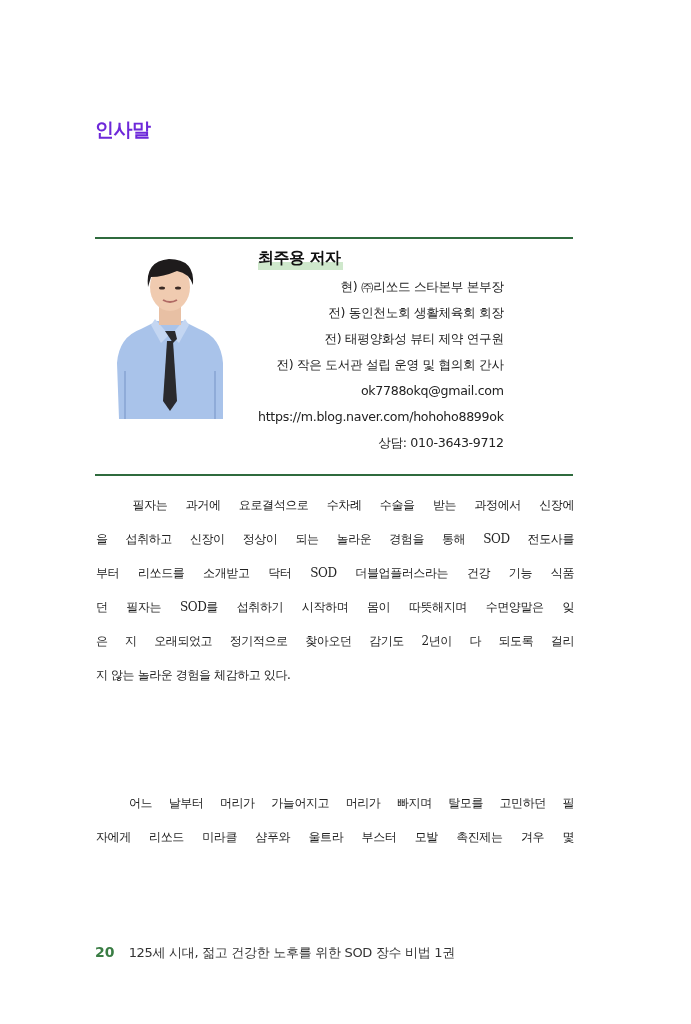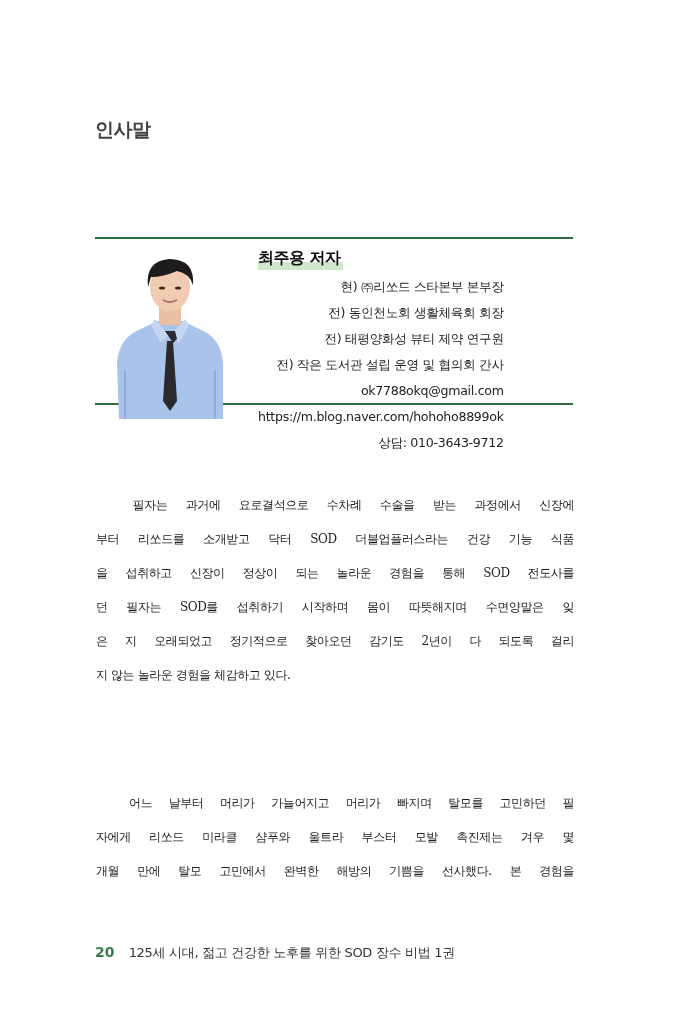--- a/index.html
+++ b/index.html
@@ -2,26 +2,26 @@
 <html><head>
   <meta charset="utf-8">
   <style>
     * { margin: 0; padding: 0; box-sizing: border-box; }
     html, body { width: 691px; height: 1024px; background: #ffffff; overflow: hidden; }
     body { position: relative; font-family: "DejaVu Sans", sans-serif; color: #231f20; }
 
     .section-title {
       position: absolute; left: 95px; top: 117px;
       font-family: "DejaVu Sans", sans-serif;
-      font-weight: bold; font-size: 19px; color: #404040;
+      font-weight: bold; font-size: 19px; color: #6d28d9;
       letter-spacing: -0.5px;
     }
 
     .profile {
-      position: absolute; left: 95px; top: 237px; width: 478px; height: 168px;
+      position: absolute; left: 95px; top: 237px; width: 478px; height: 239px;
       border-top: 2px solid #2f6b3e;
       border-bottom: 2px solid #2f6b3e;
     }
     .photo {
       position: absolute; left: 16px; top: 12px; width: 118px; height: 168px;
     }
     .profile-info {
       position: absolute; left: 163px; top: 6px;
     }
     .author-name {
@@ -101,29 +101,28 @@
     <div class="info-line">전) 태평양화성 뷰티 제약 연구원</div>
     <div class="info-line">전) 작은 도서관 설립 운영 및 협의회 간사</div>
     <div class="info-line">ok7788okq@gmail.com</div>
     <div class="info-line">https://m.blog.naver.com/hohoho8899ok</div>
     <div class="info-line">상담: 010-3643-9712</div>
   </div>
 </div>
 
 <div class="body-text p1">
   <span class="ln" style="white-space:pre;">  필자는 과거에 요로결석으로 수차례 수술을 받는 과정에서 신장에</span>
+  <span class="ln">을 섭취하고 신장이 정상이 되는 놀라운 경험을 통해 SOD 전도사를</span>
   <span class="ln">부터 리쏘드를 소개받고 닥터 SOD 더블업플러스라는 건강 기능 식품</span>
-  <span class="ln">을 섭취하고 신장이 정상이 되는 놀라운 경험을 통해 SOD 전도사를</span>
   <span class="ln">던 필자는 SOD를 섭취하기 시작하며 몸이 따뜻해지며 수면양말은 잊</span>
   <span class="ln">은 지 오래되었고 정기적으로 찾아오던 감기도 2년이 다 되도록 걸리</span>
   <span class="ln last">지 않는 놀라운 경험을 체감하고 있다.</span>
 </div>
 
 <div class="body-text p2">
   <span class="ln" style="white-space:pre;">  어느 날부터 머리가 가늘어지고 머리가 빠지며 탈모를 고민하던 필</span>
   <span class="ln">자에게 리쏘드 미라클 샴푸와 울트라 부스터 모발 촉진제는 겨우 몇</span>
-  <span class="ln">개월 만에 탈모 고민에서 완벽한 해방의 기쁨을 선사했다. 본 경험을</span>
 </div>
 
 <div class="footer">
   <span class="page-num">20</span>
   <span class="running-title">125세 시대, 젊고 건강한 노후를 위한 SOD 장수 비법 1권</span>
 </div>
 
 </body></html>

